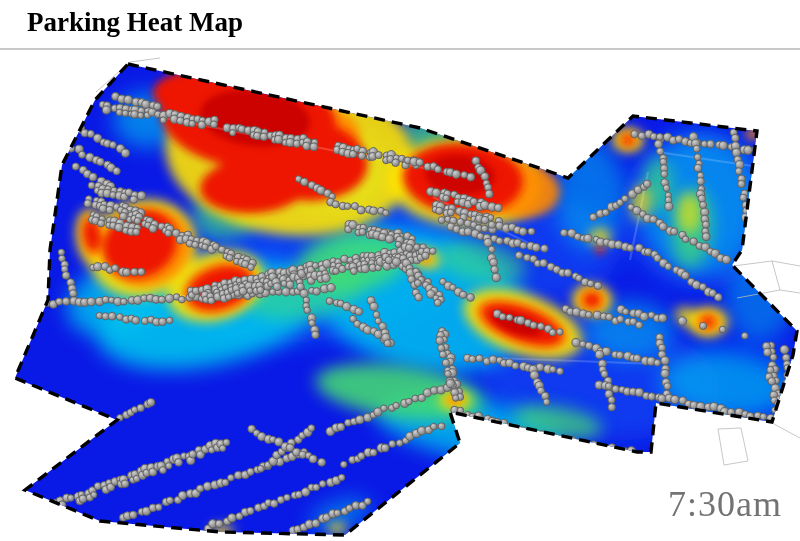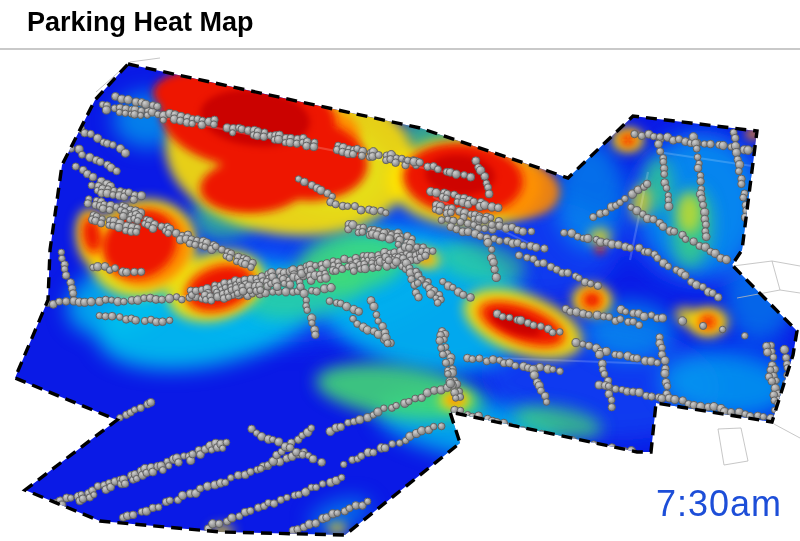--- a/index.html
+++ b/index.html
@@ -1,22 +1,22 @@
 <!DOCTYPE html>
 <html><head>
 <meta charset="utf-8">
 <style>
   html,body{margin:0;padding:0;background:#ffffff;}
   #stage{position:relative;width:800px;height:541px;background:#ffffff;overflow:hidden;
-         font-family:Liberation Sans, sans-serif;}
+         font-family:Liberation Serif, serif;}
   #title{position:absolute;left:27px;top:7px;font-size:27px;font-weight:bold;color:#000;
          letter-spacing:0px;white-space:nowrap;}
   #title-divider{position:absolute;left:0;top:48px;width:800px;height:2px;background:#c9c9c9;}
   #time-label{position:absolute;right:18px;top:483px;font-size:36px;font-weight:normal;
-              color:#1d4ed8;letter-spacing:1px;white-space:nowrap;}
+              color:#737373;letter-spacing:1px;white-space:nowrap;}
   #heatmap-svg{position:absolute;left:0;top:0;}
 </style>
 </head>
 <body>
 
 <div id="stage">
   <svg id="heatmap-svg" width="800" height="541" viewBox="0 0 800 541" aria-hidden="true">
       <defs>
         <clipPath id="mapclip">
           <polygon points="128,64 420,128 548,171 568,178 633,116 757,131 742,250 732,265 797,331 793,355 772,422 656,403 651,452 637,452 450,412 460,443 345,535 220,532 100,521 25,490 117,420 15,378 48,300 50,250 62,165 95,100"></polygon>

